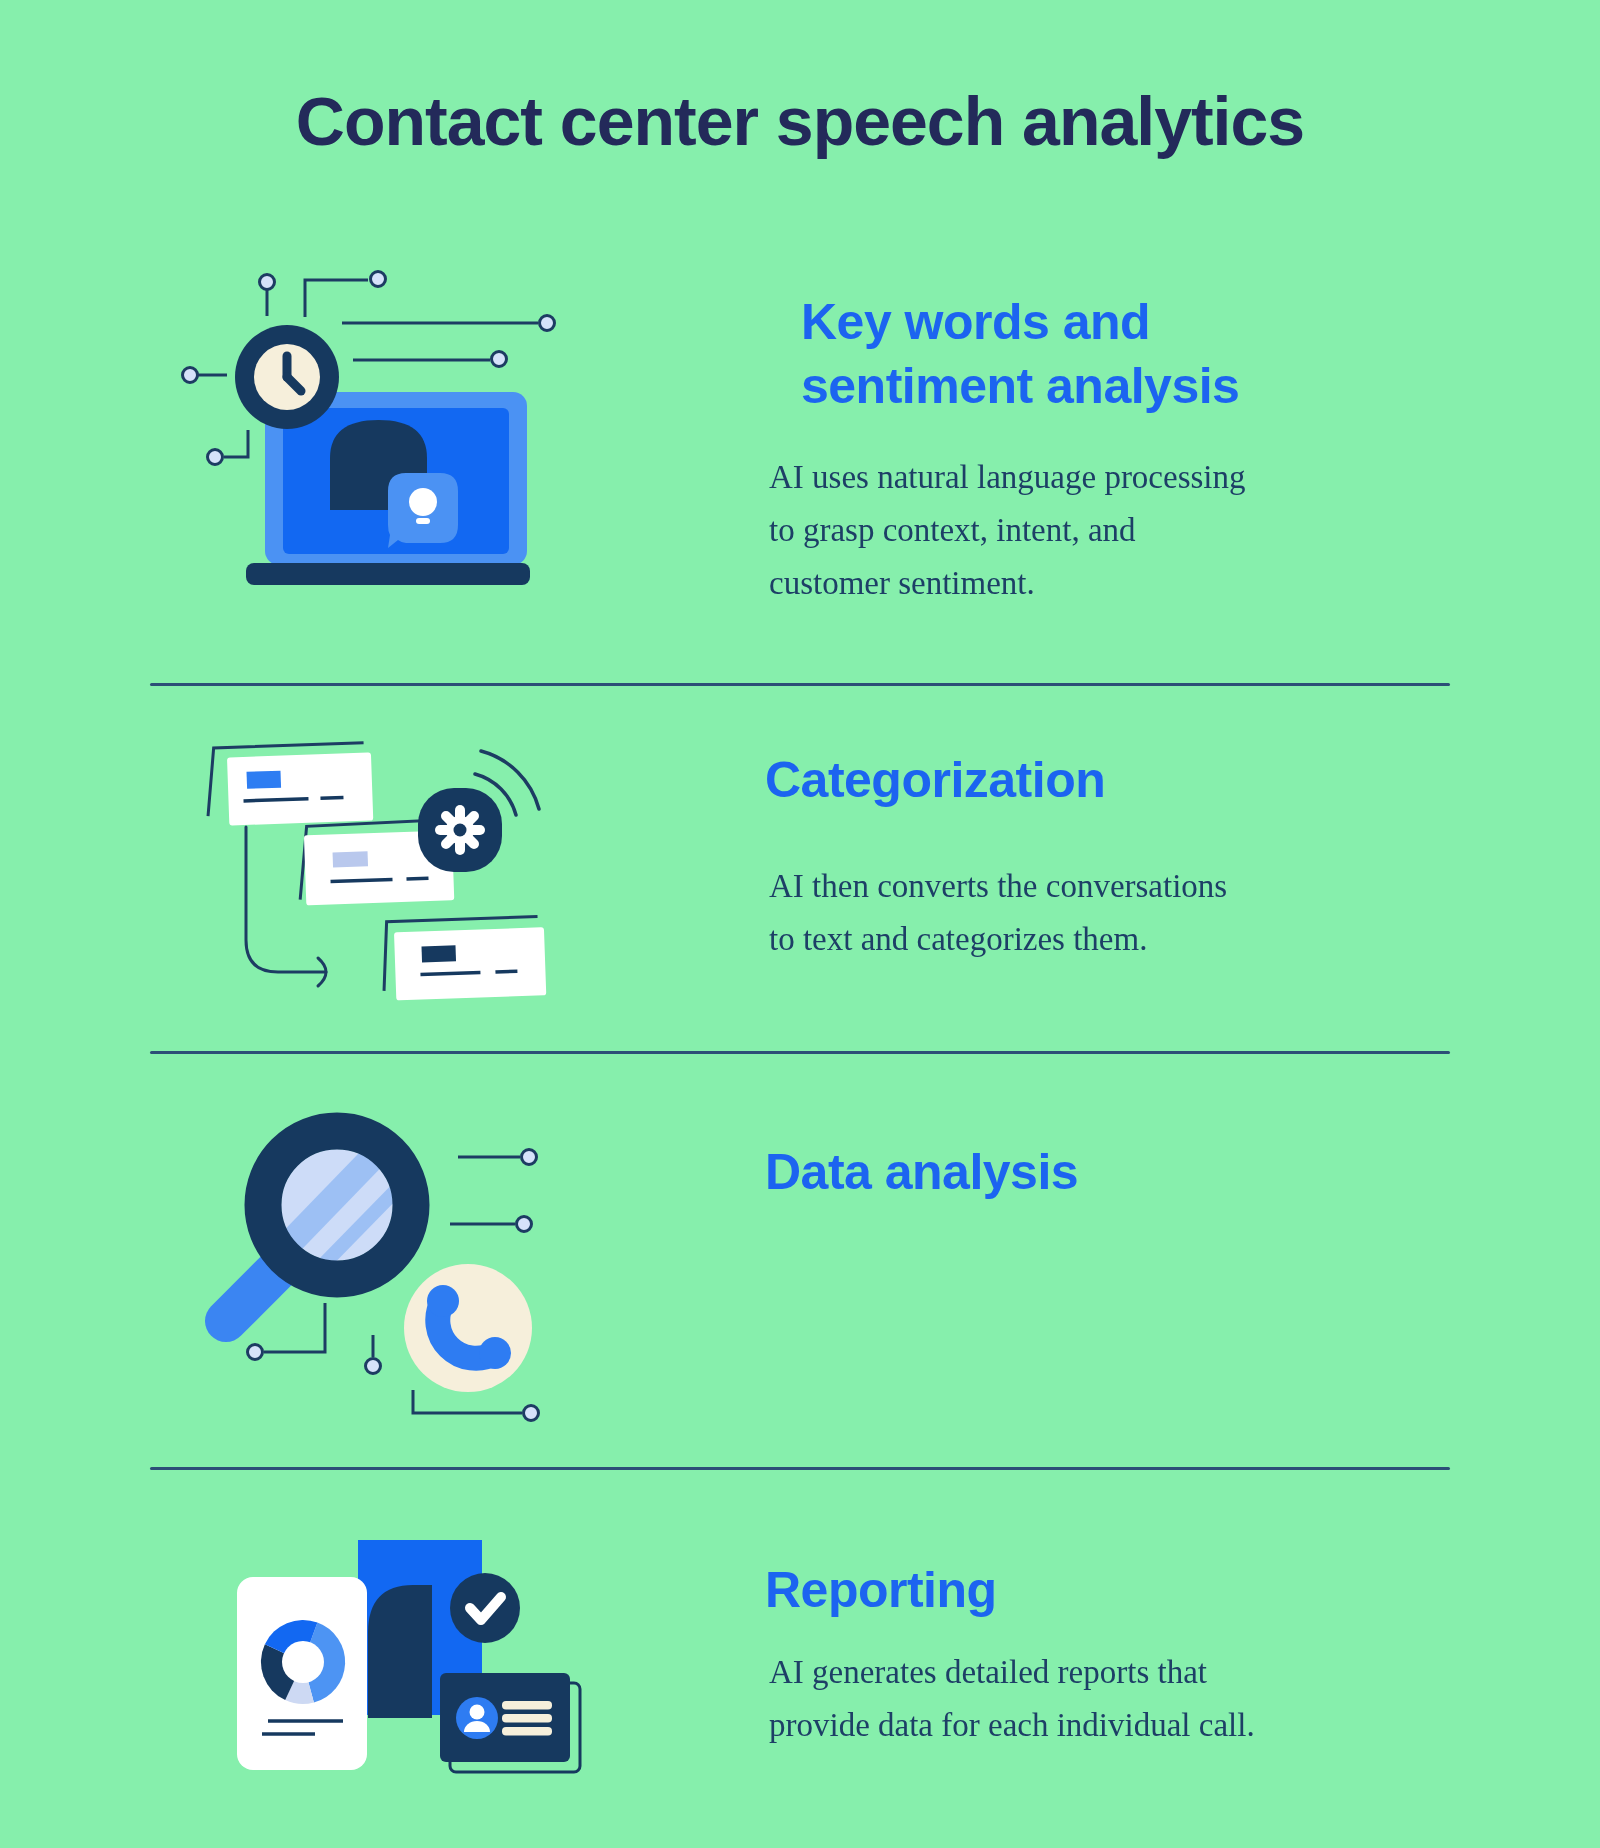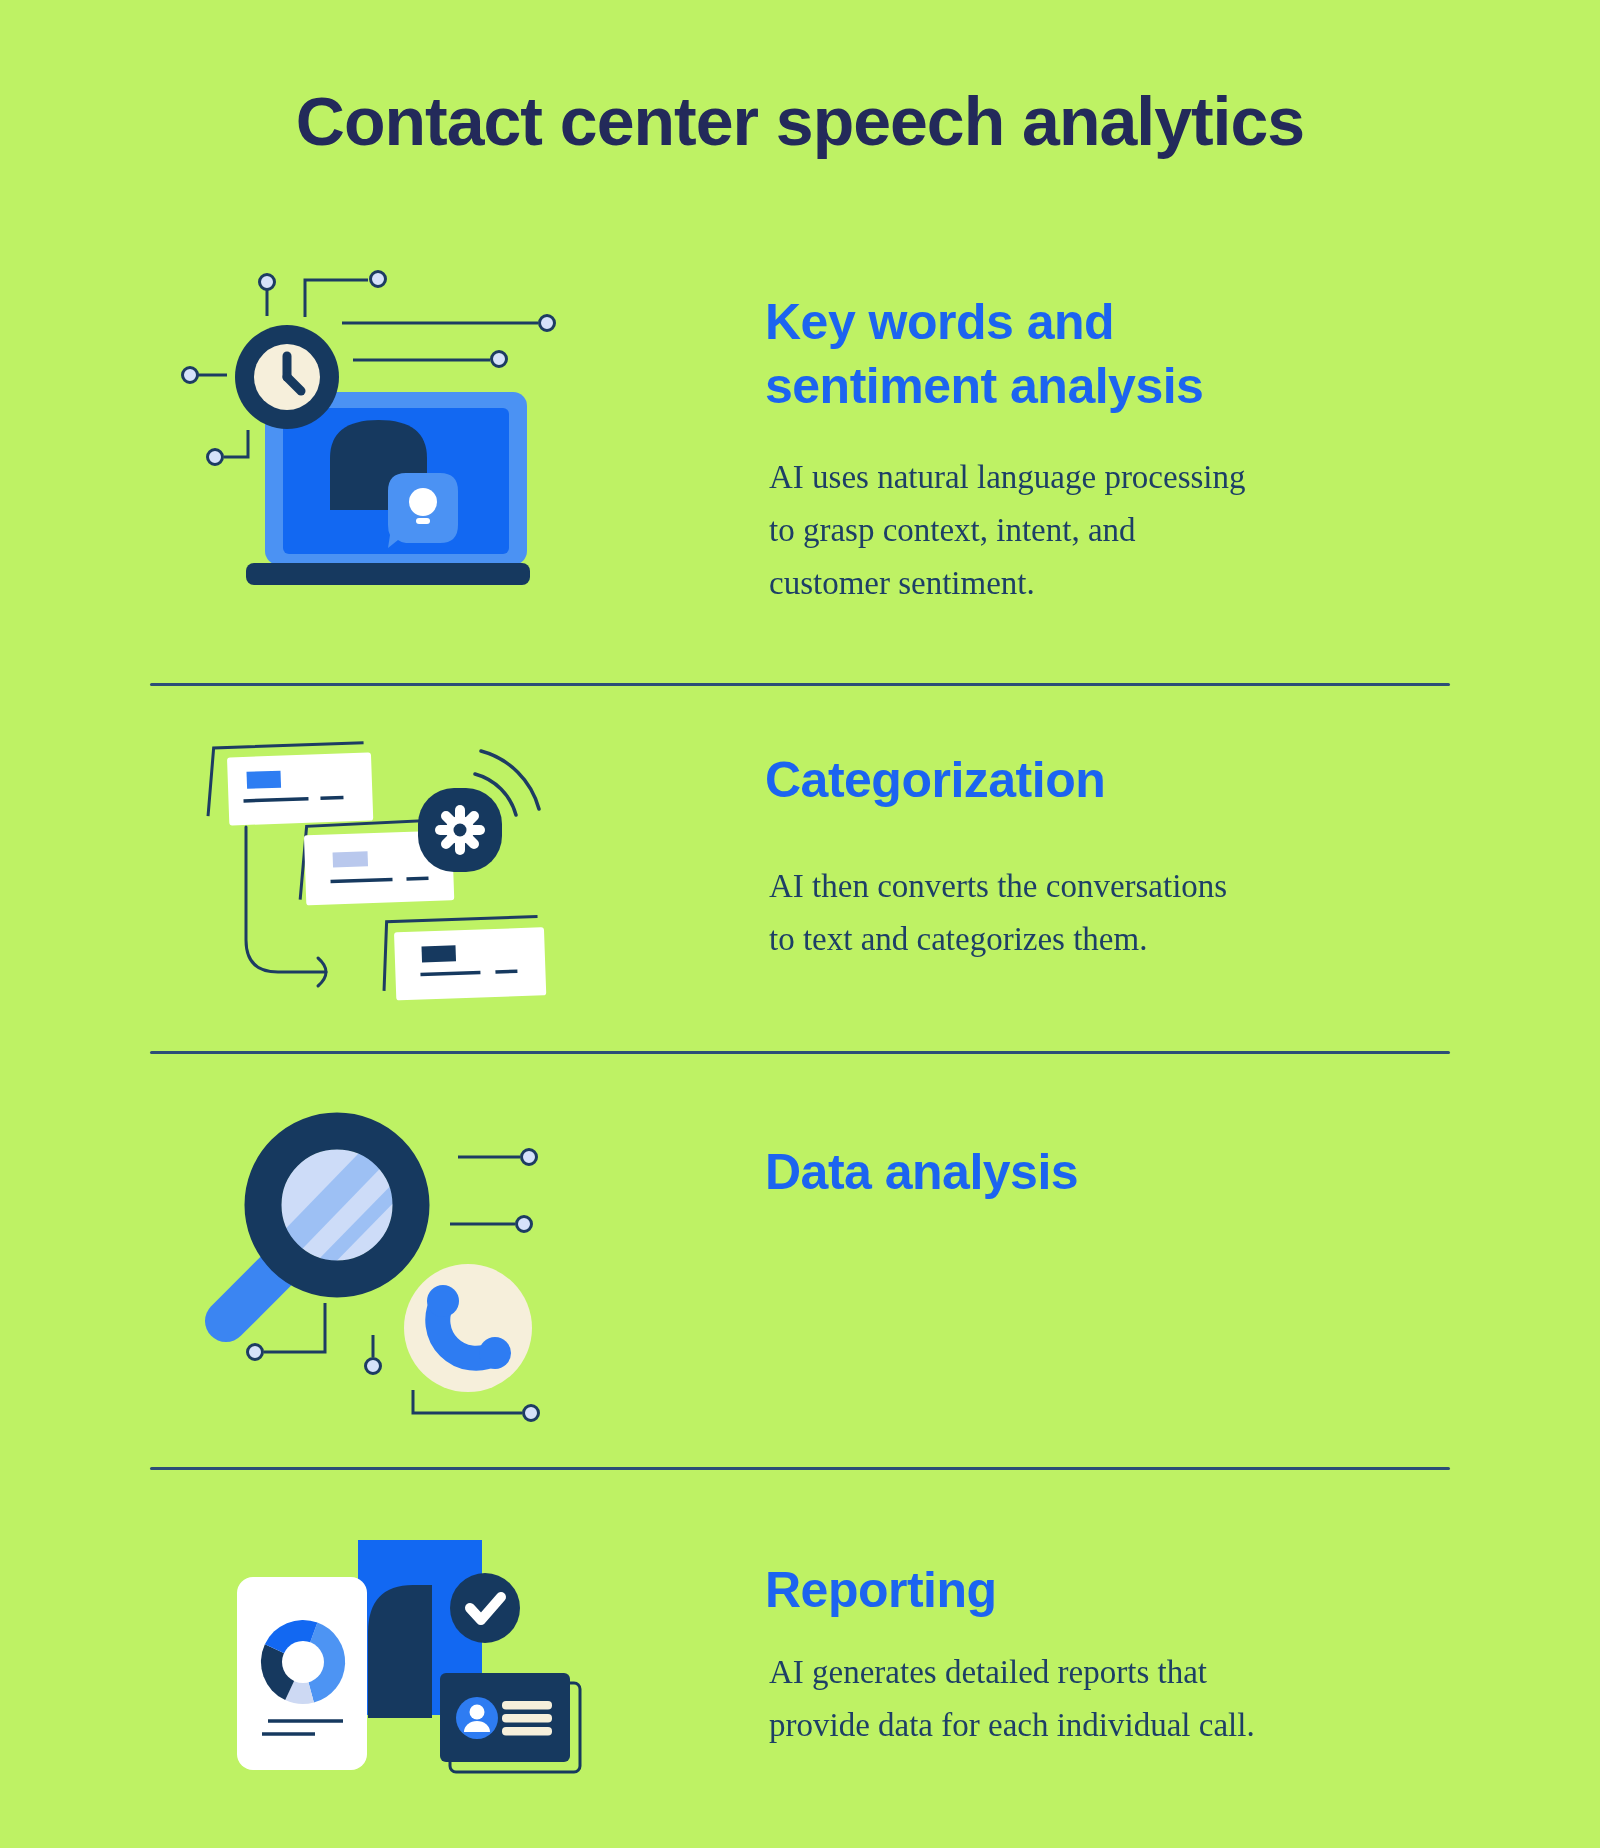--- a/index.html
+++ b/index.html
@@ -1,17 +1,17 @@
 <!DOCTYPE html>
 <html><head>
 <meta charset="utf-8">
 <style>
   html,body{margin:0;padding:0;background:#d6e2fa;}
   .poster{
-    position:relative;width:1600px;height:1848px;background:#bef264;
+    position:relative;width:1600px;height:1848px;background:#86efac;
     font-family:"Liberation Sans",sans-serif;overflow:hidden;
   }
   .page-title{
     position:absolute;top:82px;left:0;width:100%;margin:0;text-align:center;
     font-size:68px;font-weight:700;color:#232a5a;letter-spacing:-1px;
   }
   .sec-heading{
     position:absolute;left:765px;margin:0;
     font-size:50px;font-weight:700;color:#1c64f0;line-height:1.28;
     white-space:pre-line;letter-spacing:-0.5px;
@@ -68,21 +68,21 @@
       <g>
         <circle cx="147" cy="167" r="52" fill="#16395f"></circle>
         <circle cx="147" cy="167" r="33" fill="#f6efdb"></circle>
         <g stroke="#16395f" stroke-width="9" stroke-linecap="round">
           <line x1="147" y1="167" x2="147" y2="146"></line>
           <line x1="147" y1="167" x2="161" y2="181"></line>
         </g>
       </g>
     </svg>
   </div>
-  <h2 class="sec-heading" style="top:290px;">Key words and
+  <h2 class="sec-heading" style="top:290px;margin-left:36px;">Key words and
 sentiment analysis</h2>
   <p class="sec-body" style="top:447px;">AI uses natural language processing
 to grasp context, intent, and
 customer sentiment.</p>
 
   <div class="divider" style="top:683px;"></div>
 
   <div class="illus" style="left:150px;top:725px;">
     <svg width="450" height="280" viewBox="0 0 450 280" xmlns="http://www.w3.org/2000/svg">
 

